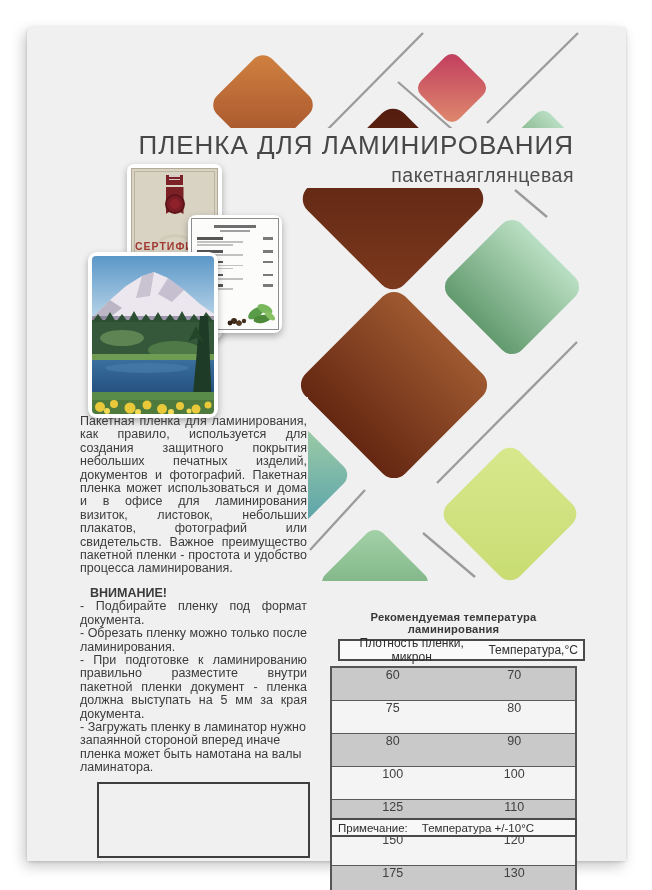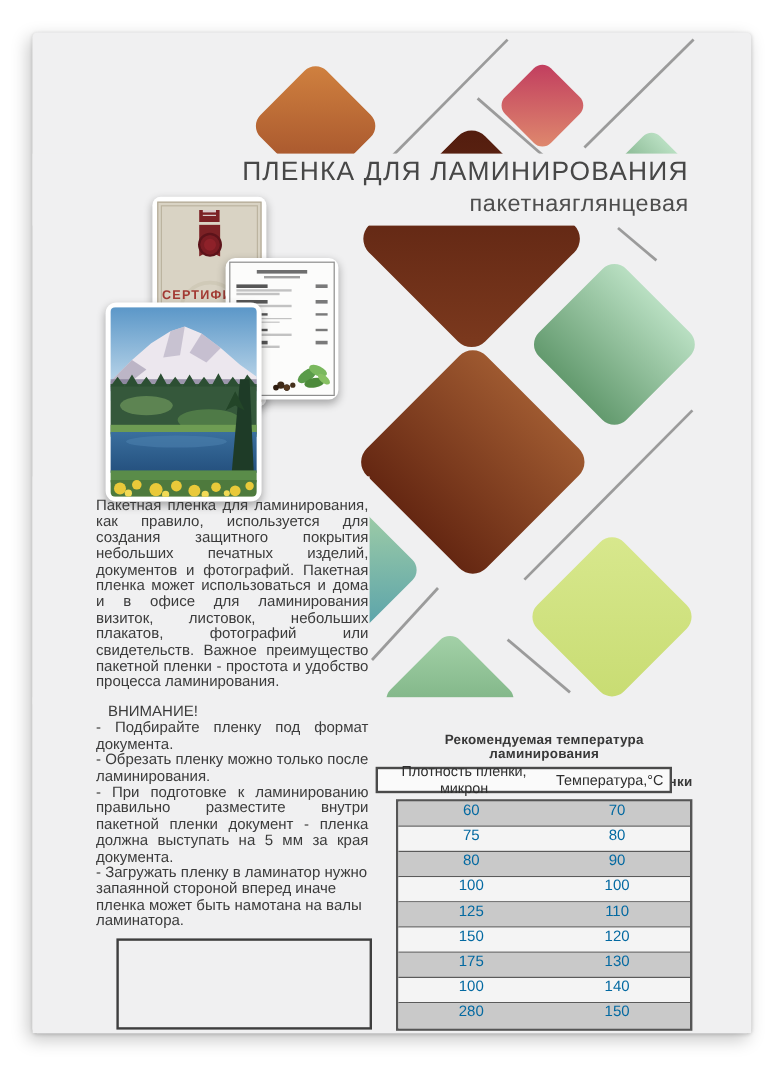--- a/index.html
+++ b/index.html
@@ -7,21 +7,21 @@
   .stage { position:relative; width:652px; height:890px; background:#ffffff; overflow:hidden; }
   .card {
     position:absolute; left:27px; top:27px; width:599px; height:834px;
     background:#f0f0f1; border-radius:4px;
     box-shadow:-3px 5px 14px rgba(0,0,0,.22), 0 1px 3px rgba(0,0,0,.15);
   }
   .deco { position:absolute; inset:0; z-index:0; }
 
   
   .title-wrap { position:absolute; right:52px; top:103px; text-align:right; z-index:6; }
-  .main-title { font-size:22px; letter-spacing:1px; color:#474747; font-weight:400; white-space:nowrap; }
+  .main-title { font-size:26px; letter-spacing:1px; color:#474747; font-weight:400; white-space:nowrap; }
   .subtitle { margin-top:3px; font-size:19.5px; color:#4e4e4e; letter-spacing:.5px; }
   .subtitle .w2 { }
 
   
   .lam { position:absolute; background:#fff; box-shadow:0 3px 7px rgba(0,0,0,.3); }
   .cert { left:100px; top:137px; width:95px; height:175px; border-radius:7px; padding:4px; z-index:2; }
   .cert-paper { width:100%; height:100%; background:#d9d3c4; border:1px solid #b3ab97; padding:2px; }
   .cert-inner { width:100%; height:100%; border:1px solid #bcb4a0; position:relative; overflow:hidden; }
   .cert-minibox { width:17px; height:10px; background:#7b2125; margin:3px auto 0; }
   .cert-minibox i { display:block; width:11px; height:1.5px; background:#d8c9c9; margin:2.5px auto 1px; }
@@ -49,39 +49,39 @@
   .m-leaves { position:absolute; right:2px; bottom:2px; }
 
   .photo { left:61px; top:225px; width:130px; height:166px; border-radius:9px; padding:4px; z-index:4; }
   .photo svg { display:block; border-radius:4px; }
 
   
   .intro { position:absolute; left:53px; top:388px; width:227px; z-index:6;
     font-size:12.5px; line-height:13.4px; color:#3b3b3b; text-align:justify; }
   .attention { position:absolute; left:53px; top:560px; width:227px; z-index:6;
     font-size:12.5px; line-height:13.4px; color:#3b3b3b; }
-  .attn-heading { font-weight:normal;padding-left:10px; }
+  .attn-heading { font-weight:bold;padding-left:10px; }
   .attn-item { text-align:justify; }
   .attn-item:last-child { text-align:left; }
   .empty-box { position:absolute; left:70px; top:755px; width:213px; height:76px;
     border:2px solid #3e3e3e; z-index:6; }
 
   
   .tbl-heading { position:absolute; left:303px; top:551px; width:247px; z-index:6;
     text-align:center; font-weight:bold; font-size:11.2px; color:#383838; letter-spacing:.2px;margin-top:33px; }
   .tbl-heading .l2 { margin-top:11px;text-align:right; }
-  .tbl-header { position:absolute; left:286px; top:612px; width:247px; height:22px; z-index:6;
+  .tbl-header { position:absolute; left:311px; top:612px; width:247px; height:22px; z-index:6;
     border:2px solid #4a4a4a; background:#fafafa; display:flex; align-items:center;
     font-size:12px; color:#2e2e2e; }
   .tbl-header .c1 { width:59%; text-align:center; }
   .tbl-header .c2 { width:41%; text-align:center; }
   .tbl-body { position:absolute; left:303px; top:639px; width:247px; z-index:6;
     border:2px solid #555; background:#f4f4f4; }
-  .trow { display:flex; height:21px; border-bottom:1px solid #5a5a5a;
-    font-size:12.5px; color:#0369a1; background:#f4f4f4; }
+  .trow { display:flex; height:33px; border-bottom:1px solid #5a5a5a;
+    font-size:12.5px; color:#404040; background:#f4f4f4; }
   .trow:last-child { border-bottom:none; }
   .trow.alt { background:#c9c9c9; }
   .tcell { width:50%; text-align:center; line-height:15.2px; }
   .tbl-note { position:absolute; left:303px; top:791px; width:247px; height:19px; z-index:6;
     border:2px solid #4a4a4a; background:#f8f8f8; display:flex; align-items:center;
     font-size:11.5px; color:#2e2e2e; padding-left:6px; }
   .tbl-note .gap { width:14px; display:inline-block; }
 </style>
 </head>
 <body>
@@ -319,15 +319,20 @@
         </div>
         <div class="trow">
           <div class="tcell">100</div>
           <div class="tcell">140</div>
         </div>
         <div class="trow alt">
           <div class="tcell">280</div>
           <div class="tcell">150</div>
         </div>
       </div>
+    <div class="tbl-note">
+      <span>Примечание:</span>
+        <span class="gap"></span>
+        <span>Температура +/-10°C</span>
+    </div>
 
   </div>
 </div>
 
 </body></html>

